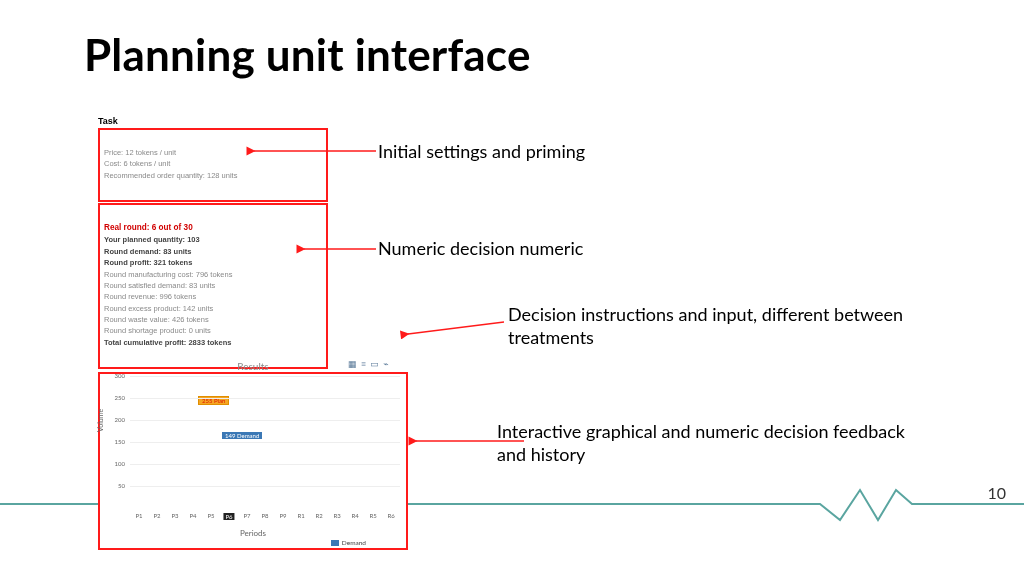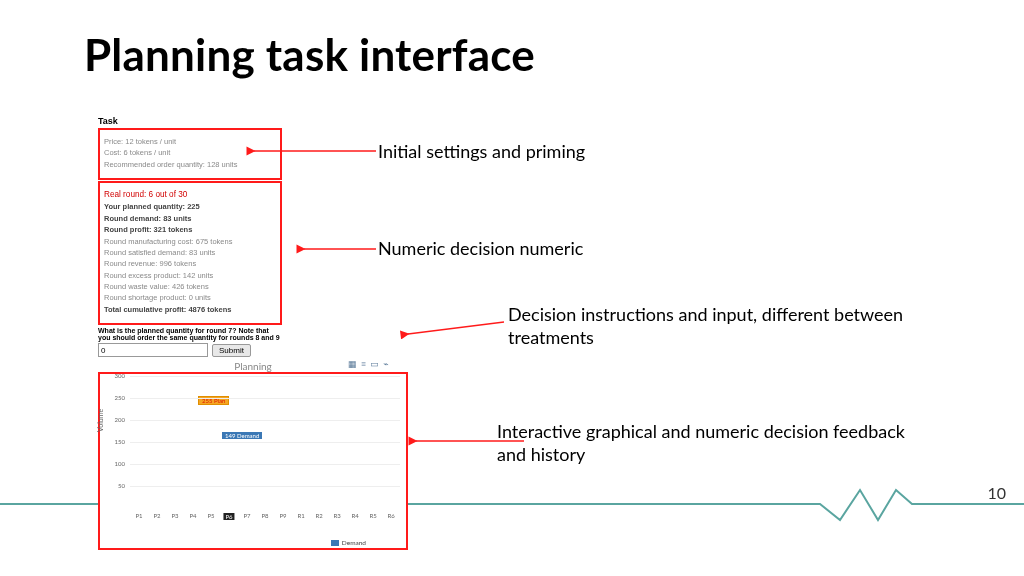--- a/index.html
+++ b/index.html
@@ -1,25 +1,25 @@
 <!DOCTYPE html>
 <html><head>
 <meta charset="utf-8">
 <style>
 *{box-sizing:border-box;margin:0;padding:0}
 body{width:1024px;height:576px;background:#fff;font-family:"Segoe UI",Lato,Arial,sans-serif;position:relative;overflow:hidden;color:#000}
 .title{position:absolute;left:84px;top:28px;font-size:44px;font-weight:700;letter-spacing:.2px}
 .page-num{position:absolute;right:18px;bottom:74px;font-size:16px;color:#333}
 .decor{position:absolute;left:0;right:0;bottom:54px;height:36px}
 .decor svg{width:100%;height:100%}
-.panel{position:absolute;left:98px;top:116px;width:184px;font-size:7.5px;color:#8a8a8a;font-family:Arial,sans-serif}
+.panel{position:absolute;left:98px;top:116px;width:230px;font-size:7.5px;color:#8a8a8a;font-family:Arial,sans-serif}
 .panel .task-hdr{font-weight:700;color:#000;font-size:9px;margin-bottom:2px}
-.box{border:2px solid #ff1a1a;padding:7px 4px;margin-bottom:1px;background:#fff}
+.box{border:2px solid #ff1a1a;padding:18px 4px;margin-bottom:1px;background:#fff}
 .box .line{margin-bottom:2px;line-height:1.25}
-.box .red{color:#d10000;font-weight:400;font-size:8.2px}
+.box .red{color:#d10000;font-weight:700;font-size:8.2px}
 .box .bold{font-weight:700;color:#444}
 .panel .prompt{color:#000;font-weight:700;font-size:7px;margin-top:2px}
 .inputrow{display:flex;align-items:center;gap:4px;margin-top:2px}
 .inputrow input[type=number]{width:110px;height:14px;font-size:8px;border:1px solid #999;padding:0 2px}
 .btn{font-size:8px;padding:1px 6px;border:1px solid #999;background:#e8e8e8;border-radius:2px;cursor:pointer}
 .results-hdr{position:absolute;left:98px;top:360px;width:310px;display:flex;align-items:center;justify-content:center;font-size:10px;color:#888}
 .results-icons{position:absolute;left:348px;top:358px;font-size:9px;color:#5a7a99;letter-spacing:1px}
 .chartbox{position:absolute;left:98px;top:372px;width:310px;height:178px;border:2px solid #ff1a1a;background:#fff}
 .chart{position:absolute;inset:0}
 .yaxis{position:absolute;left:0;top:2px;bottom:40px;width:30px}
@@ -38,60 +38,60 @@
 .legend .sw{width:8px;height:6px;background:#3b78b5;display:inline-block}
 .badge-plan{position:absolute;background:#f5a623;color:#d10;font-size:6px;padding:0 3px;border:1px solid #e08e00}
 .badge-dem{position:absolute;background:#3b78b5;color:#fff;font-size:6px;padding:0 3px}
 .anno{position:absolute;font-size:18px;color:#000}
 .arrow{position:absolute}
 .arrow svg{overflow:visible}
 </style>
 </head>
 <body>
 
-<div class="title">Planning task interface</div>
+<div class="title">Planning unit interface</div>
 <div class="page-num">10</div>
 
 <div class="decor">
 <svg viewBox="0 0 1024 36" preserveAspectRatio="none">
 <path d="M0 18 L820 18 L840 34 L860 4 L878 34 L896 4 L912 18 L1024 18" stroke="#5aa5a0" stroke-width="2" fill="none"></path>
 </svg>
 </div>
 
 <div class="panel">
   <div class="task-hdr">Task</div>
 
   <div class="box">
     <div class="line">Price: 12 tokens / unit</div>
     <div class="line">Cost: 6 tokens / unit</div>
     <div class="line">Recommended order quantity: 128 units</div>
   </div>
 
   <div class="box">
     <div class="line red">Real round: 6 out of 30</div>
-    <div class="line bold">Your planned quantity: 225</div>
+    <div class="line bold">Your planned quantity: 103</div>
     <div class="line bold">Round demand: 83 units</div>
     <div class="line bold">Round profit: 321 tokens</div>
-    <div class="line">Round manufacturing cost: 675 tokens</div>
+    <div class="line">Round manufacturing cost: 796 tokens</div>
     <div class="line">Round satisfied demand: 83 units</div>
     <div class="line">Round revenue: 996 tokens</div>
     <div class="line">Round excess product: 142 units</div>
     <div class="line">Round waste value: 426 tokens</div>
     <div class="line">Round shortage product: 0 units</div>
-    <div class="line bold">Total cumulative profit: 4876 tokens</div>
+    <div class="line bold">Total cumulative profit: 2833 tokens</div>
   </div>
 
   <div class="prompt">What is the planned quantity for round 7? Note that you should order the same quantity for rounds 8 and 9</div>
   <div class="inputrow">
     <input type="number" value="0" style="">
     <button class="btn">Submit</button>
   </div>
 </div>
 
-<div class="results-hdr">Planning</div>
+<div class="results-hdr">Results</div>
 <div class="results-icons">▦ ≡ ▭ ⌁</div>
 
 <div class="chartbox">
   <div class="chart">
     <div class="ylabel">Volume</div>
     <div class="yaxis" id="yaxis">
         <div class="ytick" style="top: calc(83.3333% - 4px);">50</div>
         <div class="ytick" style="top: calc(66.6667% - 4px);">100</div>
         <div class="ytick" style="top: calc(50% - 4px);">150</div>
         <div class="ytick" style="top: calc(33.3333% - 4px);">200</div>
@@ -178,20 +178,21 @@
         </div>
       <div class="badge-plan" style="left:68px;top:20px">255 Plan</div>
       <div class="badge-dem" style="left:92px;top:56px">149 Demand</div>
     <div class="grid" style="top: 83.3333%;"></div>
         <div class="grid" style="top: 66.6667%;"></div>
         <div class="grid" style="top: 50%;"></div>
         <div class="grid" style="top: 33.3333%;"></div>
         <div class="grid" style="top: 16.6667%;"></div>
         <div class="grid" style="top: 0%;"></div>
       </div>
+    <div class="xaxis-label">Periods</div>
     <div class="legend">
         <span class="sw"></span>
         <span>Demand</span>
       </div>
   </div>
 </div>
 
 <div class="anno" style="left:378px;top:140px">Initial settings and priming</div>
 <div class="anno" style="left:378px;top:237px">Numeric decision numeric</div>
 <div class="anno" style="left:508px;top:303px;width:420px;line-height:1.3">Decision instructions and input, different between treatments</div>

